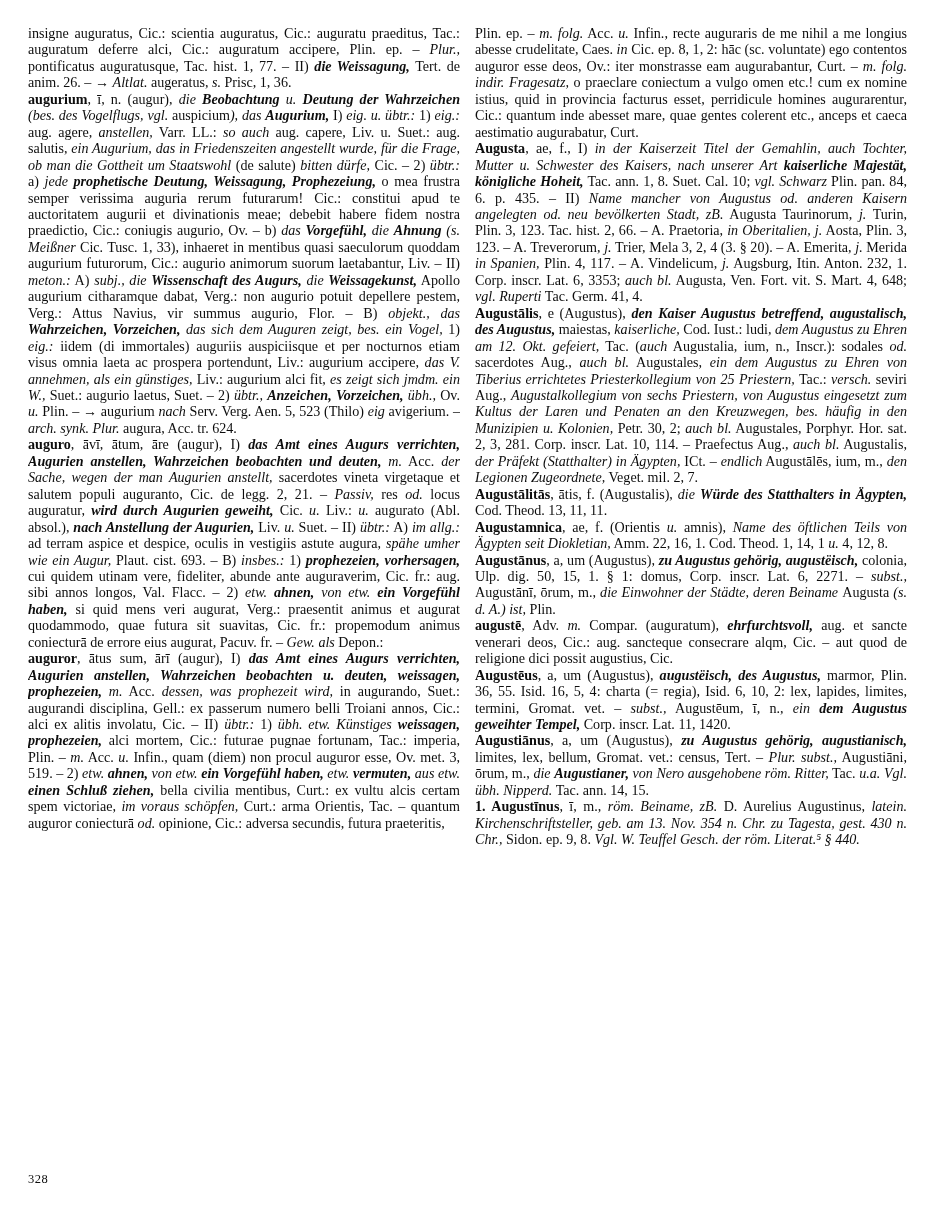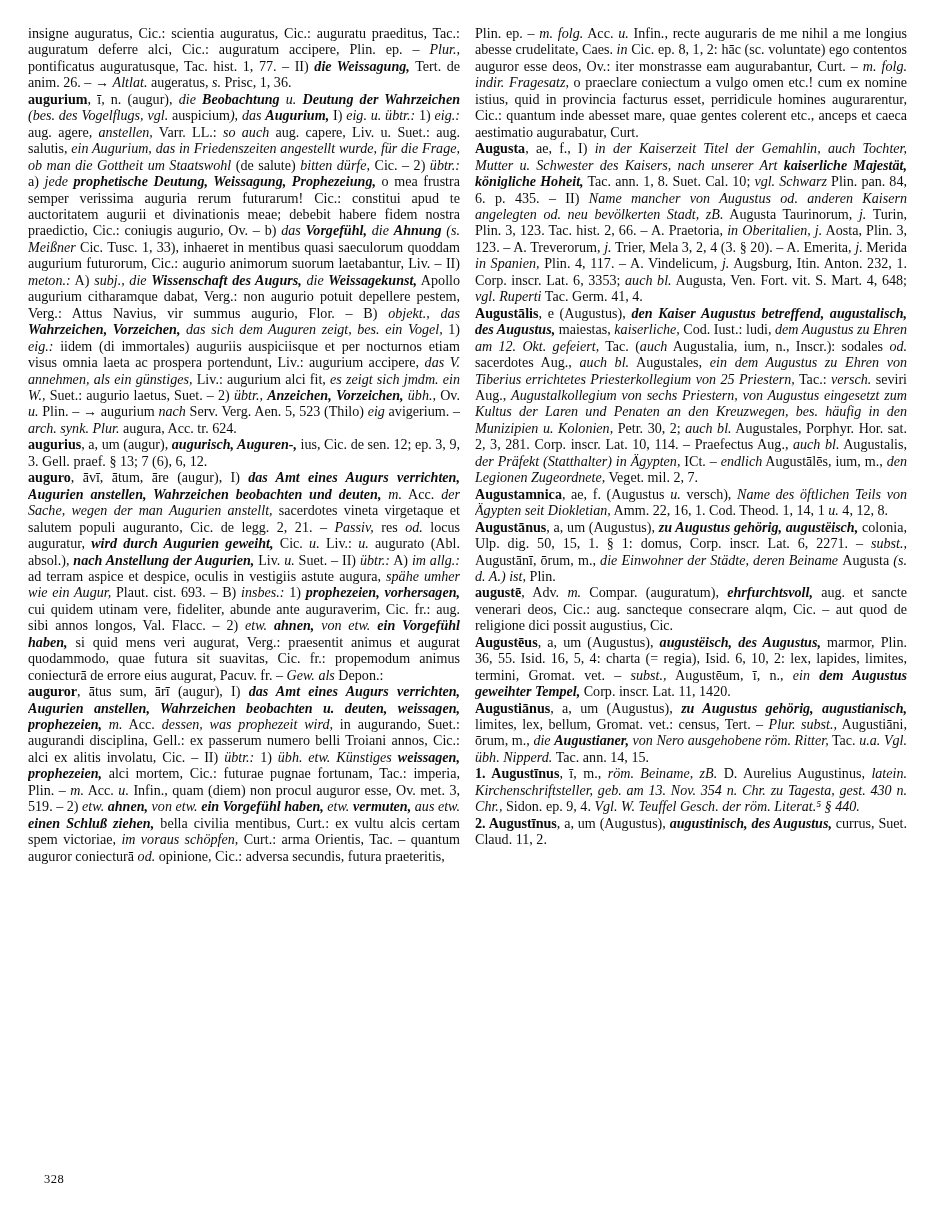--- a/index.html
+++ b/index.html
@@ -26,45 +26,44 @@
     line-height: 16.45px;
     text-align: justify;
     overflow: hidden;
   }
   .col p { margin: 0; padding: 0; font-family: Liberation Serif, serif; }
   .b  { font-weight: bold; }
   .i  { font-style: italic; }
   .bi { font-weight: bold; font-style: italic; }
   .page-number {
     position: absolute;
-    left: 44px;
+    left: 28px;
     top: 1172px;
     font-size: 12.5px;
     letter-spacing: 0.5px;
   }
 </style>
 </head>
 <body>
 
 <div class="page">
   <div class="columns">
     <div class="col">
         <p><span>insigne auguratus, Cic.: scientia auguratus, Cic.: auguratu praeditus, Tac.: auguratum deferre alci, Cic.: auguratum accipere, Plin. ep. – </span><span class="i">Plur.,</span><span> pontificatus auguratusque, Tac. hist. 1, 77. – II) </span><span class="bi">die Weissagung,</span><span> Tert. de anim. 26. – → </span><span class="i">Altlat.</span><span> augeratus, </span><span class="i">s.</span><span> Prisc, 1, 36.</span></p>
         <p><span class="b">augurium</span><span>, ī, n. (augur), </span><span class="i">die </span><span class="bi">Beobachtung</span><span class="i"> u. </span><span class="bi">Deutung der Wahrzeichen</span><span class="i"> (bes. des Vogelflugs, vgl. </span><span>auspicium</span><span class="i">), das </span><span class="bi">Augurium,</span><span> I) </span><span class="i">eig. u. übtr.:</span><span> 1) </span><span class="i">eig.:</span><span> aug. agere, </span><span class="i">anstellen,</span><span> Varr. LL.: </span><span class="i">so auch</span><span> aug. capere, Liv. u. Suet.: aug. salutis, </span><span class="i">ein Augurium, das in Friedenszeiten angestellt wurde, für die Frage, ob man die Gottheit um Staatswohl </span><span>(de salute) </span><span class="i">bitten dürfe,</span><span> Cic. – 2) </span><span class="i">übtr.:</span><span> a) </span><span class="i">jede </span><span class="bi">prophetische Deutung, Weissagung, Prophezeiung,</span><span> o mea frustra semper verissima auguria rerum futurarum! Cic.: constitui apud te auctoritatem augurii et divinationis meae; debebit habere fidem nostra praedictio, Cic.: coniugis augurio, Ov. – b) </span><span class="i">das </span><span class="bi">Vorgefühl,</span><span class="i"> die </span><span class="bi">Ahnung</span><span class="i"> (s. Meißner </span><span>Cic. Tusc. 1, 33), inhaeret in mentibus quasi saeculorum quoddam augurium futurorum, Cic.: augurio animorum suorum laetabantur, Liv. – II) </span><span class="i">meton.:</span><span> A) </span><span class="i">subj., die </span><span class="bi">Wissenschaft des Augurs,</span><span class="i"> die </span><span class="bi">Weissagekunst,</span><span> Apollo augurium citharamque dabat, Verg.: non augurio potuit depellere pestem, Verg.: Attus Navius, vir summus augurio, Flor. – B) </span><span class="i">objekt., das </span><span class="bi">Wahrzeichen, Vorzeichen,</span><span class="i"> das sich dem Auguren zeigt, bes. ein Vogel,</span><span> 1) </span><span class="i">eig.:</span><span> iidem (di immortales) auguriis auspiciisque et per nocturnos etiam visus omnia laeta ac prospera portendunt, Liv.: augurium accipere, </span><span class="i">das V. annehmen, als ein günstiges,</span><span> Liv.: augurium alci fit, </span><span class="i">es zeigt sich jmdm. ein W.,</span><span> Suet.: augurio laetus, Suet. – 2) </span><span class="i">übtr., </span><span class="bi">Anzeichen, Vorzeichen,</span><span class="i"> übh.,</span><span> Ov. </span><span class="i">u.</span><span> Plin. – → augurium </span><span class="i">nach</span><span> Serv. Verg. Aen. 5, 523 (Thilo) </span><span class="i">eig</span><span> avigerium. – </span><span class="i">arch. synk. Plur.</span><span> augura, Acc. tr. 624.</span></p>
-        <p><span class="b">augurius</span><span>, a, um (augur), </span><span class="bi">augurisch, Auguren-,</span><span> ius, Cic. de sen. 12; ep. 3, 9, 3. Gell. praef. § 13; 7 (6), 6, 12.</span></p>
         <p><span class="b">auguro</span><span>, āvī, ātum, āre (augur), I) </span><span class="bi">das Amt eines Augurs verrichten, Augurien anstellen, Wahrzeichen beobachten und deuten,</span><span> </span><span class="i">m.</span><span> Acc. </span><span class="i">der Sache, wegen der man Augurien anstellt,</span><span> sacerdotes vineta virgetaque et salutem populi auguranto, Cic. de legg. 2, 21. – </span><span class="i">Passiv,</span><span> res </span><span class="i">od.</span><span> locus auguratur, </span><span class="bi">wird durch Augurien geweiht,</span><span> Cic. </span><span class="i">u.</span><span> Liv.: </span><span class="i">u.</span><span> augurato (Abl. absol.), </span><span class="bi">nach Anstellung der Augurien,</span><span> Liv. </span><span class="i">u.</span><span> Suet. – II) </span><span class="i">übtr.:</span><span> A) </span><span class="i">im allg.:</span><span> ad terram aspice et despice, oculis in vestigiis astute augura, </span><span class="i">spähe umher wie ein Augur,</span><span> Plaut. cist. 693. – B) </span><span class="i">insbes.:</span><span> 1) </span><span class="bi">prophezeien, vorhersagen,</span><span> cui quidem utinam vere, fideliter, abunde ante auguraverim, Cic. fr.: aug. sibi annos longos, Val. Flacc. – 2) </span><span class="i">etw. </span><span class="bi">ahnen,</span><span class="i"> von etw. </span><span class="bi">ein Vorgefühl haben,</span><span> si quid mens veri augurat, Verg.: praesentit animus et augurat quodammodo, quae futura sit suavitas, Cic. fr.: propemodum animus coniecturā de errore eius augurat, Pacuv. fr. – </span><span class="i">Gew. als</span><span> Depon.:</span></p>
         <p><span class="b">auguror</span><span>, ātus sum, ārī (augur), I) </span><span class="bi">das Amt eines Augurs verrichten, Augurien anstellen, Wahrzeichen beobachten u. deuten, weissagen, prophezeien,</span><span> </span><span class="i">m.</span><span> Acc. </span><span class="i">dessen, was prophezeit wird,</span><span> in augurando, Suet.: augurandi disciplina, Gell.: ex passerum numero belli Troiani annos, Cic.: alci ex alitis involatu, Cic. – II) </span><span class="i">übtr.:</span><span> 1) </span><span class="i">übh. etw. Künstiges </span><span class="bi">weissagen, prophezeien,</span><span> alci mortem, Cic.: futurae pugnae fortunam, Tac.: imperia, Plin. – </span><span class="i">m.</span><span> Acc. </span><span class="i">u.</span><span> Infin., quam (diem) non procul auguror esse, Ov. met. 3, 519. – 2) </span><span class="i">etw. </span><span class="bi">ahnen,</span><span class="i"> von etw. </span><span class="bi">ein Vorgefühl haben,</span><span class="i"> etw. </span><span class="bi">vermuten,</span><span class="i"> aus etw. </span><span class="bi">einen Schluß ziehen,</span><span> bella civilia mentibus, Curt.: ex vultu alcis certam spem victoriae, </span><span class="i">im voraus schöpfen,</span><span> Curt.: arma Orientis, Tac. – quantum auguror coniecturā </span><span class="i">od.</span><span> opinione, Cic.: adversa secundis, futura praeteritis,</span></p>
       </div>
     <div class="col">
         <p><span>Plin. ep. – </span><span class="i">m. folg.</span><span> Acc. </span><span class="i">u.</span><span> Infin., recte auguraris de me nihil a me longius abesse crudelitate, Caes. </span><span class="i">in</span><span> Cic. ep. 8, 1, 2: hāc (sc. voluntate) ego contentos auguror esse deos, Ov.: iter monstrasse eam augurabantur, Curt. – </span><span class="i">m. folg. indir. Fragesatz,</span><span> o praeclare coniectum a vulgo omen etc.! cum ex nomine istius, quid in provincia facturus esset, perridicule homines augurarentur, Cic.: quantum inde abesset mare, quae gentes colerent etc., anceps et caeca aestimatio augurabatur, Curt.</span></p>
         <p><span class="b">Augusta</span><span>, ae, f., I) </span><span class="i">in der Kaiserzeit Titel der Gemahlin, auch Tochter, Mutter u. Schwester des Kaisers, nach unserer Art </span><span class="bi">kaiserliche Majestät, königliche Hoheit,</span><span> Tac. ann. 1, 8. Suet. Cal. 10; </span><span class="i">vgl. Schwarz</span><span> Plin. pan. 84, 6. p. 435. – II) </span><span class="i">Name mancher von Augustus od. anderen Kaisern angelegten od. neu bevölkerten Stadt, zB.</span><span> Augusta Taurinorum, </span><span class="i">j.</span><span> Turin, Plin. 3, 123. Tac. hist. 2, 66. – A. Praetoria, </span><span class="i">in Oberitalien, j.</span><span> Aosta, Plin. 3, 123. – A. Treverorum, </span><span class="i">j.</span><span> Trier, Mela 3, 2, 4 (3. § 20). – A. Emerita, </span><span class="i">j.</span><span> Merida </span><span class="i">in Spanien,</span><span> Plin. 4, 117. – A. Vindelicum, </span><span class="i">j.</span><span> Augsburg, Itin. Anton. 232, 1. Corp. inscr. Lat. 6, 3353; </span><span class="i">auch bl.</span><span> Augusta, Ven. Fort. vit. S. Mart. 4, 648; </span><span class="i">vgl. Ruperti</span><span> Tac. Germ. 41, 4.</span></p>
         <p><span class="b">Augustālis</span><span>, e (Augustus), </span><span class="bi">den Kaiser Augustus betreffend, augustalisch, des Augustus,</span><span> maiestas, </span><span class="i">kaiserliche,</span><span> Cod. Iust.: ludi, </span><span class="i">dem Augustus zu Ehren am 12. Okt. gefeiert,</span><span> Tac. (</span><span class="i">auch</span><span> Augustalia, ium, n., Inscr.): sodales </span><span class="i">od.</span><span> sacerdotes Aug., </span><span class="i">auch bl.</span><span> Augustales, </span><span class="i">ein dem Augustus zu Ehren von Tiberius errichtetes Priesterkollegium von 25 Priestern,</span><span> Tac.: </span><span class="i">versch.</span><span> seviri Aug., </span><span class="i">Augustalkollegium von sechs Priestern, von Augustus eingesetzt zum Kultus der Laren und Penaten an den Kreuzwegen, bes. häufig in den Munizipien u. Kolonien,</span><span> Petr. 30, 2; </span><span class="i">auch bl.</span><span> Augustales, Porphyr. Hor. sat. 2, 3, 281. Corp. inscr. Lat. 10, 114. – Praefectus Aug., </span><span class="i">auch bl.</span><span> Augustalis, </span><span class="i">der Präfekt (Statthalter) in Ägypten,</span><span> ICt. – </span><span class="i">endlich</span><span> Augustālēs, ium, m., </span><span class="i">den Legionen Zugeordnete,</span><span> Veget. mil. 2, 7.</span></p>
-        <p><span class="b">Augustamnica</span><span>, ae, f. (Augustus </span><span class="i">u.</span><span> versch), </span><span class="i">Name des öftlichen Teils von Ägypten seit Diokletian,</span><span> Amm. 22, 16, 1. Cod. Theod. 1, 14, 1 </span><span class="i">u.</span><span> 4, 12, 8.</span></p>
+        <p><span class="b">Augustālitās</span><span>, ātis, f. (Augustalis), </span><span class="i">die </span><span class="bi">Würde des Statthalters in Ägypten,</span><span> Cod. Theod. 13, 11, 11.</span></p>
+        <p><span class="b">Augustamnica</span><span>, ae, f. (Orientis </span><span class="i">u.</span><span> amnis), </span><span class="i">Name des öftlichen Teils von Ägypten seit Diokletian,</span><span> Amm. 22, 16, 1. Cod. Theod. 1, 14, 1 </span><span class="i">u.</span><span> 4, 12, 8.</span></p>
         <p><span class="b">Augustānus</span><span>, a, um (Augustus), </span><span class="bi">zu Augustus gehörig, augustëisch,</span><span> colonia, Ulp. dig. 50, 15, 1. § 1: domus, Corp. inscr. Lat. 6, 2271. – </span><span class="i">subst.,</span><span> Augustānī, ōrum, m., </span><span class="i">die Einwohner der Städte, deren Beiname </span><span>Augusta </span><span class="i">(s. d. A.) ist,</span><span> Plin.</span></p>
         <p><span class="b">augustē</span><span>, Adv. </span><span class="i">m.</span><span> Compar. (auguratum), </span><span class="bi">ehrfurchtsvoll,</span><span> aug. et sancte venerari deos, Cic.: aug. sancteque consecrare alqm, Cic. – aut quod de religione dici possit augustius, Cic.</span></p>
         <p><span class="b">Augustēus</span><span>, a, um (Augustus), </span><span class="bi">augustëisch, des Augustus,</span><span> marmor, Plin. 36, 55. Isid. 16, 5, 4: charta (= regia), Isid. 6, 10, 2: lex, lapides, limites, termini, Gromat. vet. – </span><span class="i">subst.,</span><span> Augustēum, ī, n., </span><span class="i">ein </span><span class="bi">dem Augustus geweihter Tempel,</span><span> Corp. inscr. Lat. 11, 1420.</span></p>
         <p><span class="b">Augustiānus</span><span>, a, um (Augustus), </span><span class="bi">zu Augustus gehörig, augustianisch,</span><span> limites, lex, bellum, Gromat. vet.: census, Tert. – </span><span class="i">Plur. subst.,</span><span> Augustiāni, ōrum, m., </span><span class="i">die </span><span class="bi">Augustianer,</span><span class="i"> von Nero ausgehobene röm. Ritter,</span><span> Tac. </span><span class="i">u.a. Vgl. übh. Nipperd.</span><span> Tac. ann. 14, 15.</span></p>
-        <p><span class="b">1. Augustīnus</span><span>, ī, m., </span><span class="i">röm. Beiname, zB.</span><span> D. Aurelius Augustinus, </span><span class="i">latein. Kirchenschriftsteller, geb. am 13. Nov. 354 n. Chr. zu Tagesta, gest. 430 n. Chr.,</span><span> Sidon. ep. 9, 4. </span><span class="i">Vgl. W. Teuffel Gesch. der röm. Literat.⁵ § 440.</span></p>
-        <p><span class="b">2. Augustīnus</span><span>, a, um (Augustus), </span><span class="bi">augustinisch, des Augustus,</span><span> currus, Suet. Claud. 11, 2.</span></p>
+        <p><span class="b">1. Augustīnus</span><span>, ī, m., </span><span class="i">röm. Beiname, zB.</span><span> D. Aurelius Augustinus, </span><span class="i">latein. Kirchenschriftsteller, geb. am 13. Nov. 354 n. Chr. zu Tagesta, gest. 430 n. Chr.,</span><span> Sidon. ep. 9, 8. </span><span class="i">Vgl. W. Teuffel Gesch. der röm. Literat.⁵ § 440.</span></p>
       </div>
   </div>
   <div class="page-number">328</div>
 </div>
 
 </body></html>

